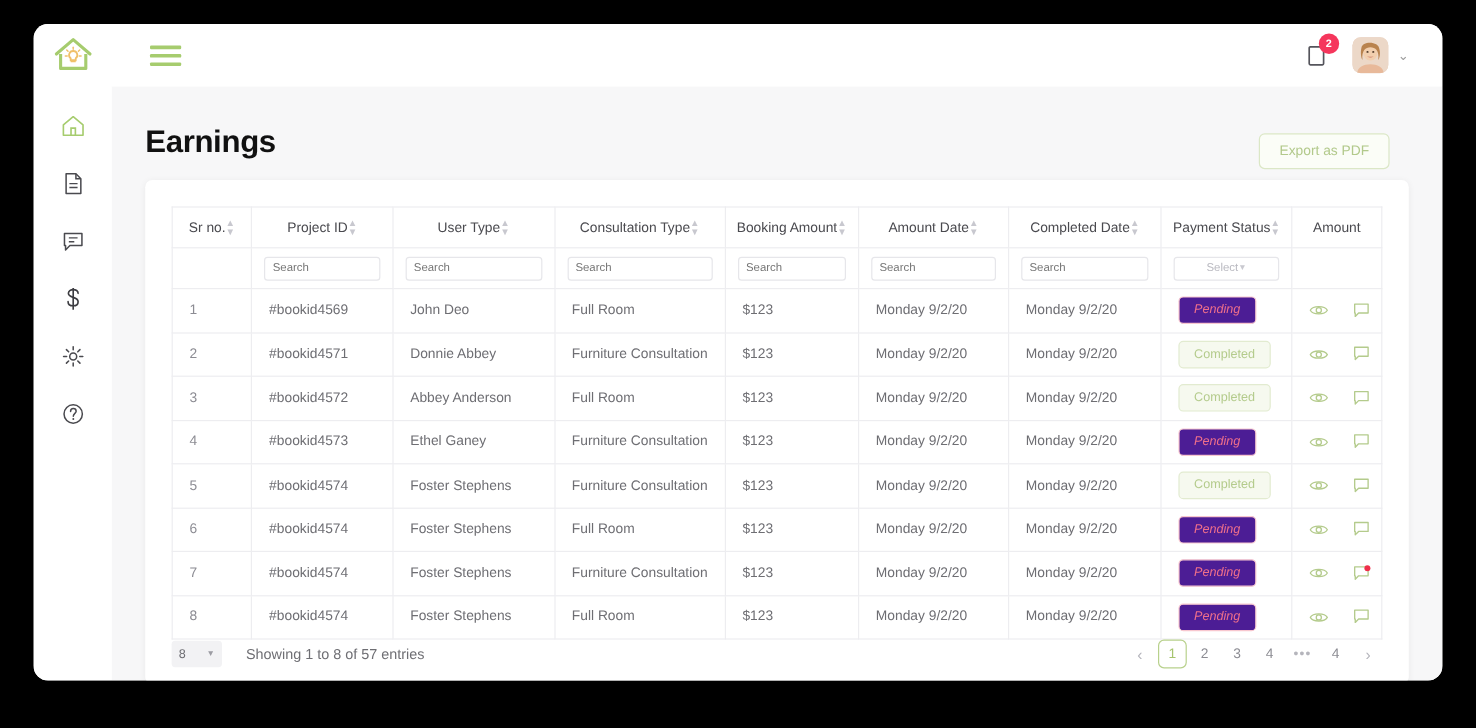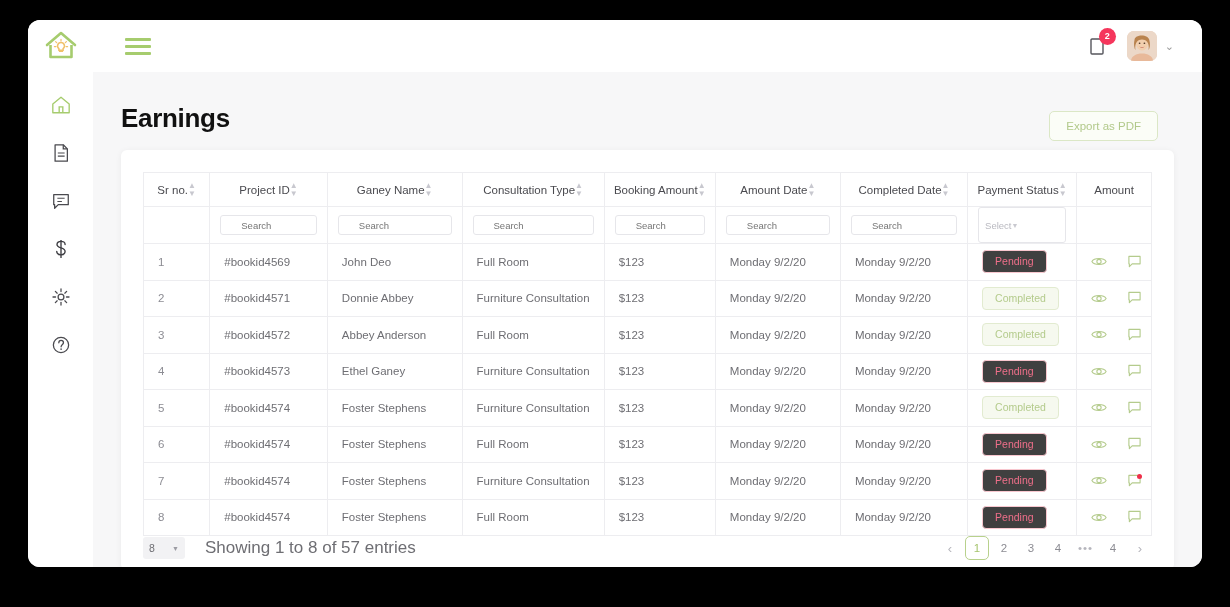--- a/index.html
+++ b/index.html
@@ -142,45 +142,45 @@
   th { color: #4a4a4f; font-size: 11.5px; height: 34px; }
   th .th-inner { display: flex; align-items: center; justify-content: center; }
   .sort-ico { color: #c8c8cf; font-size: 8px; line-height: 1.0; display:flex; flex-direction:column; }
   tr.filter-row td { height: 34px; padding: 0 10px; }
   .filter-input {
     width: 100%; height: 20px;
     border: 1px solid #e6e6ea;
     border-radius: 3px;
     font-size: 9.5px;
     color: #b9b9c0;
-    padding: 0 20px;
+    padding: 0 6px;
     background: #fff;
     font-family: "Liberation Sans", sans-serif;
     outline: none;
   }
   .filter-select {
-    width: 100%; height: 36px;
+    width: 100%; height: 20px;
     border: 1px solid #e6e6ea;
     border-radius: 3px;
     font-size: 9.5px;
     color: #b9b9c0;
     padding: 3px 6px;
     background: #fff;
-    display: flex; align-items: center; justify-content: flex-start;
+    display: flex; align-items: center; justify-content: center;
   }
   .filter-select .caret { font-size: 7px; color: #c9c9d0; }
   td.cell-sr { color: #8c8c93; }
   .badge {
     display: inline-block;
     font-size: 10.5px;
     padding: 4px 12px;
     border-radius: 4px;
     line-height: 1.2;
   }
-  .badge-pending { background: #404040; border: 1px solid #f8c7cf; color: #ef6f8a; }
+  .badge-pending { background: #4c1d95; border: 1px solid #f8c7cf; color: #ef6f8a; font-style: italic; }
   .badge-completed { background: #f6f9ef; border: 1px solid #e2ebd0; color: #b4cb8c; }
   .action-cell { display: flex; align-items: center; gap: 20px; }
   .act-ico { cursor: pointer; position: relative; display:flex; }
   .dot-alert {
     position: absolute; top: 0px; right: 0px;
     width: 5px; height: 5px; border-radius: 50%;
     background: #ef2f4a;
   }
   
   #card-footer {
@@ -191,21 +191,21 @@
   #pagesize-select {
     width: 42px; height: 22px;
     background: #f2f2f4;
     border-radius: 3px;
     display: flex; align-items: center; justify-content: space-between;
     padding: 0 6px;
     font-size: 10.5px; color: #6e6e73;
     cursor: pointer;
   }
   #pagesize-select .caret { font-size: 7px; color: #9c9ca3; }
-  #showing-text { font-size: 17px; color: #6e6e73; margin-left: 20px; }
+  #showing-text { font-size: 12px; color: #6e6e73; margin-left: 20px; }
   #pagination { margin-left: auto; display: flex; align-items: center; gap: 3px; }
   .page-btn {
     min-width: 24px; height: 24px;
     display: flex; align-items: center; justify-content: center;
     font-size: 11.5px; color: #8c8c93;
     border-radius: 5px; cursor: pointer;
     padding: 0 5px;
   }
   .page-btn.active { border: 1px solid #b8d18c; color: #a6c46e; }
   .page-btn.arrow { color: #b5b5bc; font-size: 13px; }
@@ -351,21 +351,21 @@
                     <div class="th-inner">
                       <span>Project ID</span>
                       <span class="sort-ico">
                         <span>▲</span>
                         <span>▼</span>
                       </span>
                     </div>
                   </th>
                 <th>
                     <div class="th-inner">
-                      <span>Ganey Name</span>
+                      <span>User Type</span>
                       <span class="sort-ico">
                         <span>▲</span>
                         <span>▼</span>
                       </span>
                     </div>
                   </th>
                 <th>
                     <div class="th-inner">
                       <span>Consultation Type</span>
                       <span class="sort-ico">

